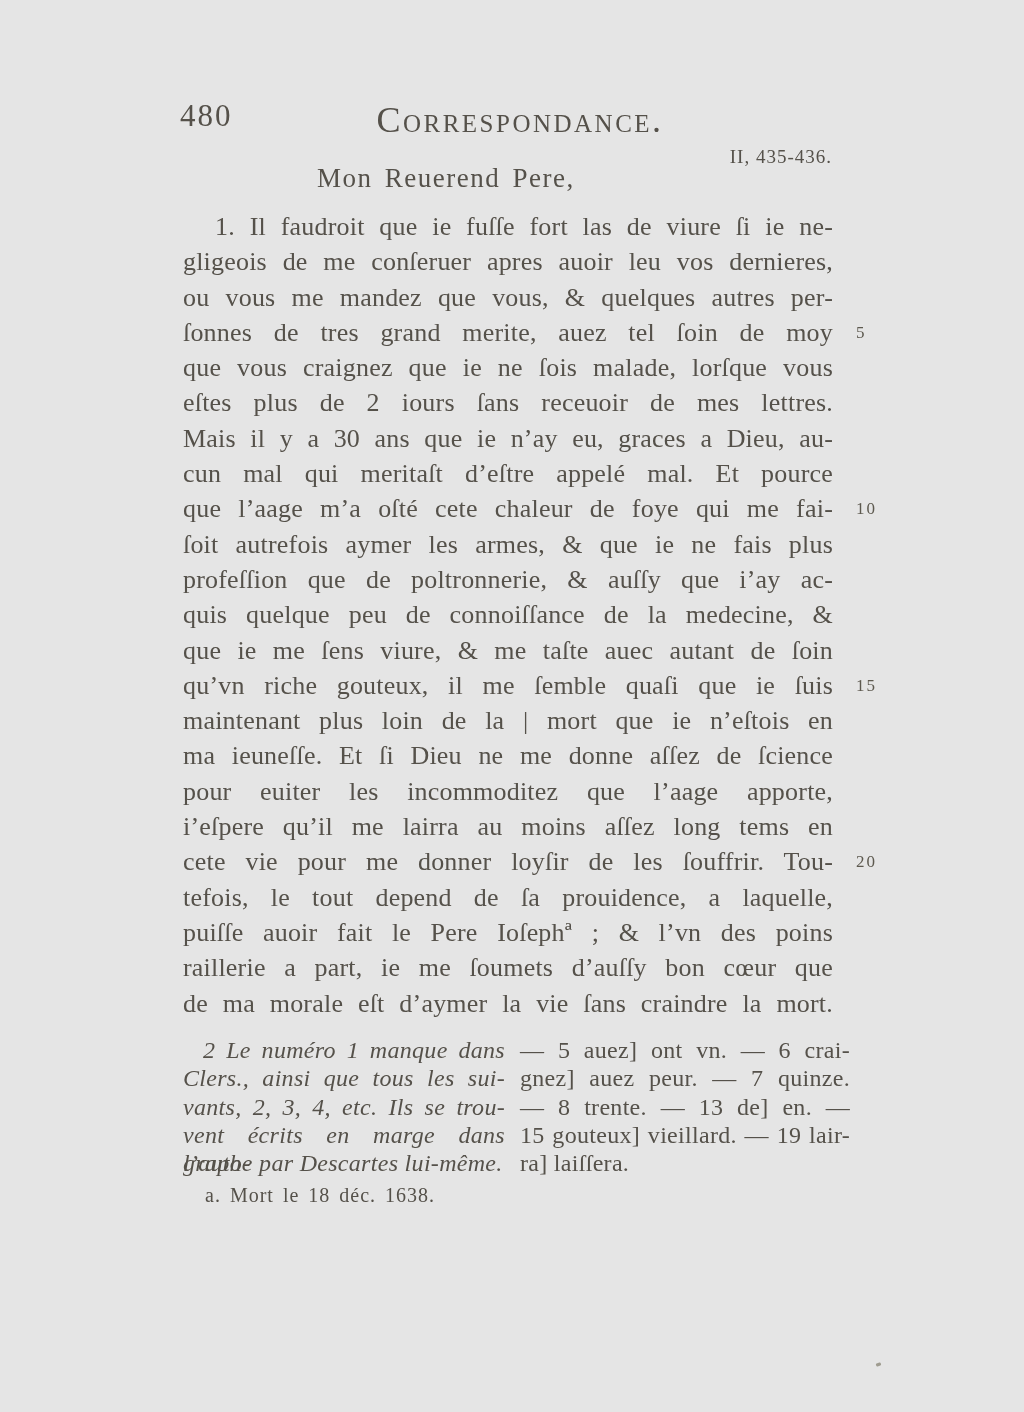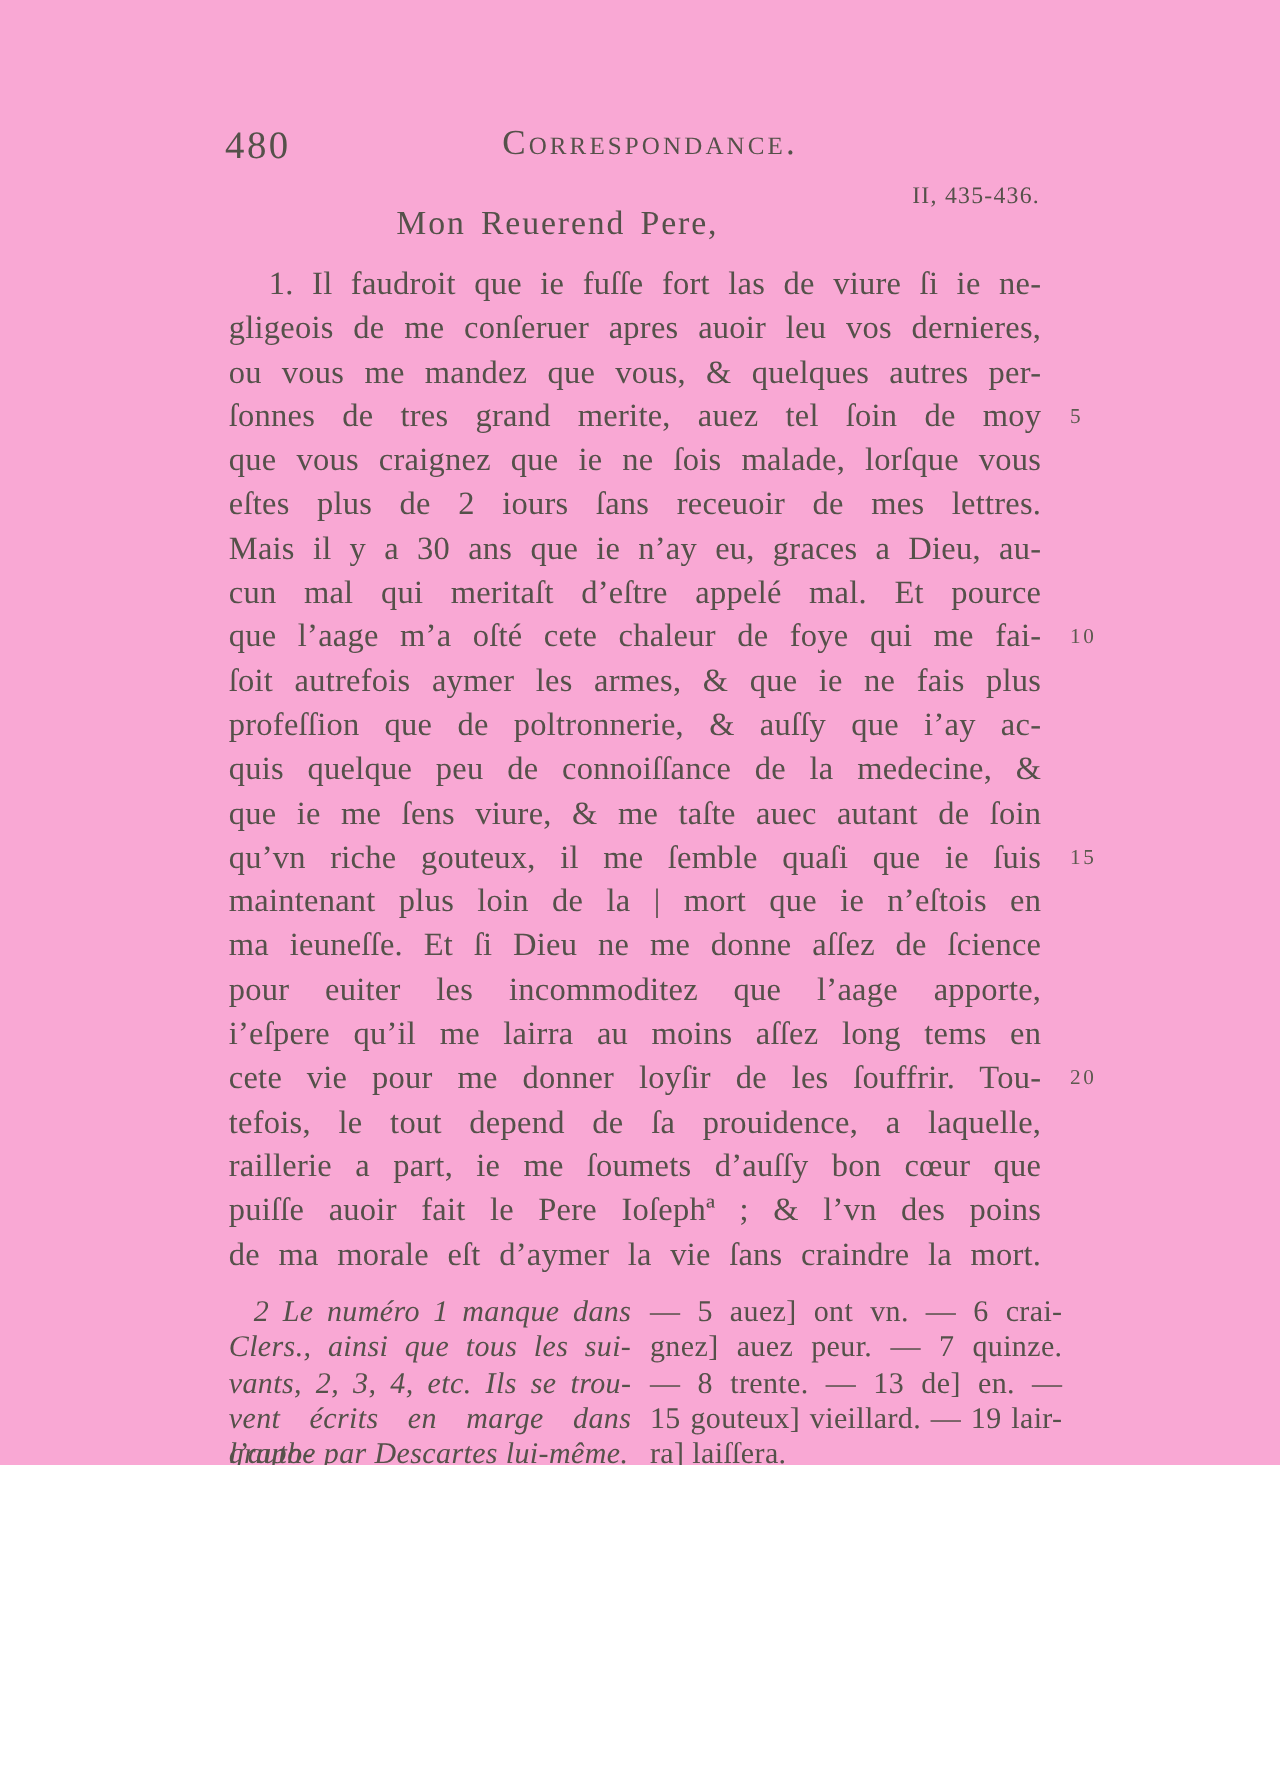--- a/index.html
+++ b/index.html
@@ -2,37 +2,37 @@
 <html><head>
 <meta charset="utf-8">
 <style>
   html, body {
     margin: 0;
     padding: 0;
   }
   .page {
     position: relative;
     width: 1024px;
-    height: 1172px;
-    background: #f9a8d4;
+    height: 1412px;
+    background: #e5e5e5;
     overflow: hidden;
     font-family: "Liberation Serif", "DejaVu Serif", serif;
     color: #55514a;
   }
   
   .running-head { position: absolute; top: 0; left: 0; width: 100%; height: 140px; }
   .page-number {
     position: absolute; left: 180px; top: 98px;
     font-size: 31px; letter-spacing: 2px;
   }
   .head-title {
     position: absolute; left: 50%; top: 99px;
     transform: translateX(-50%); margin-left: 8px;
     font-variant: small-caps;
-    font-size: 28px; letter-spacing: 2.5px;
+    font-size: 36px; letter-spacing: 2.5px;
     white-space: nowrap;
   }
   .head-ref {
     position: absolute; right: 192px; top: 103px;
     font-size: 19px; letter-spacing: 1px;
     white-space: nowrap;
     margin-top: 43px;
   }
   
   .salutation {
@@ -114,22 +114,22 @@
       <div class="body-line"><span>profeſſion que de poltronnerie, &amp; auſſy que i’ay ac-</span></div>
       <div class="body-line"><span>quis quelque peu de connoiſſance de la medecine, &amp;</span></div>
       <div class="body-line"><span>que ie me ſens viure, &amp; me taſte auec autant de ſoin</span></div>
       <div class="body-line"><span>qu’vn riche gouteux, il me ſemble quaſi que ie ſuis</span><span class="margin-num">15</span></div>
       <div class="body-line"><span>maintenant plus loin de la | mort que ie n’eſtois en</span></div>
       <div class="body-line"><span>ma ieuneſſe. Et ſi Dieu ne me donne aſſez de ſcience</span></div>
       <div class="body-line"><span>pour euiter les incommoditez que l’aage apporte,</span></div>
       <div class="body-line"><span>i’eſpere qu’il me lairra au moins aſſez long tems en</span></div>
       <div class="body-line"><span>cete vie pour me donner loyſir de les ſouffrir. Tou-</span><span class="margin-num">20</span></div>
       <div class="body-line"><span>tefois, le tout depend de ſa prouidence, a laquelle,</span></div>
+      <div class="body-line"><span>puiſſe auoir fait le Pere Ioſephª ; &amp; l’vn des poins</span></div>
       <div class="body-line"><span>raillerie a part, ie me ſoumets d’auſſy bon cœur que</span></div>
-      <div class="body-line"><span>puiſſe auoir fait le Pere Ioſephª ; &amp; l’vn des poins</span></div>
       <div class="body-line"><span>de ma morale eſt d’aymer la vie ſans craindre la mort.</span></div>
     </div>
 
   <div class="apparatus">
     <div class="app-col left" id="app-left">
         <div class="app-line first-indent">2 Le numéro 1 manque dans</div>
         <div class="app-line">Clers., ainsi que tous les sui-</div>
         <div class="app-line">vants, 2, 3, 4, etc. Ils se trou-</div>
         <div class="app-line">vent écrits en marge dans l’auto-</div>
         <div class="app-line no-just">graphe par Descartes lui-même.</div>

